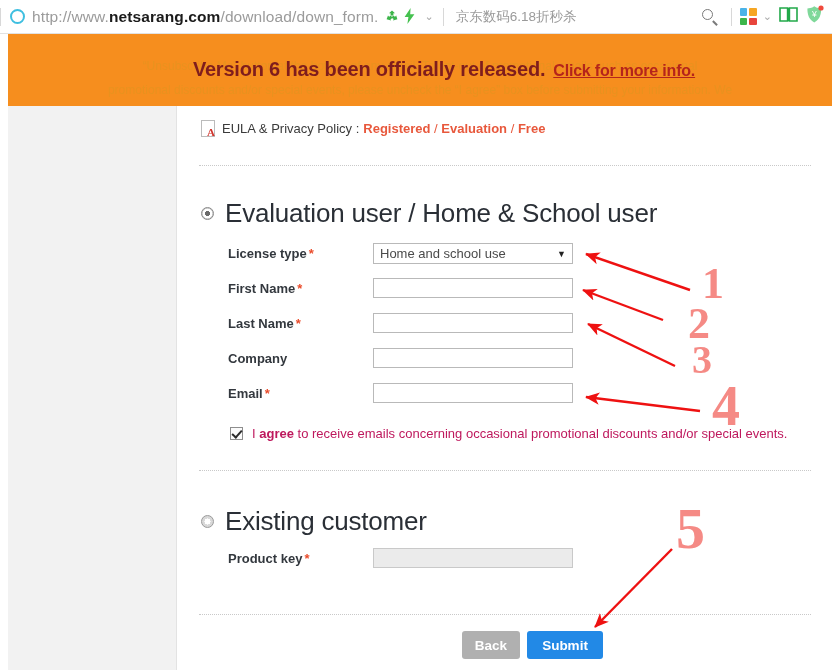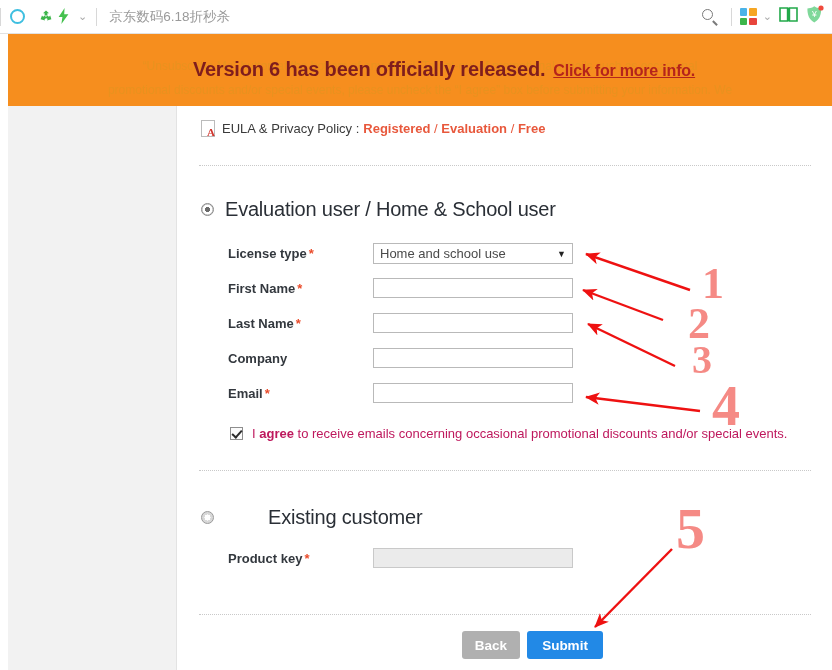--- a/index.html
+++ b/index.html
@@ -154,21 +154,21 @@
     width: 13px; height: 13px; border-radius: 50%;
     border: 1px solid #9a9a9a;
     background: radial-gradient(circle, #ffffff 0 38%, #d8d8d8 40% 100%);
     box-sizing: border-box; flex: 0 0 auto; margin-right: 11px;
   }
   .radio.checked {
     background: radial-gradient(circle, #6b6b6b 0 32%, #ffffff 34% 58%, #d2d2d2 60% 100%);
     border-color: #8a8a8a;
   }
   .section-title {
-    font-size: 20px; color: #2a2f36; font-weight: normal;
+    font-size: 26px; color: #2a2f36; font-weight: normal;
     letter-spacing: -0.2px; white-space: nowrap; text-align: center;
   }
 
   .field-row {
     position: absolute; display: flex; align-items: center;
   }
   .field-label {
     width: 145px; font-size: 13px; font-weight: bold; color: #33383e;
     white-space: nowrap; flex: 0 0 auto;
   }
@@ -229,20 +229,23 @@
   }
 </style>
 </head>
 <body>
 
 <div id="page">
 
   <div class="browser-bar">
     <div class="chrome-divider"></div>
     <div class="site-icon"></div>
+    <div class="urlwrap">
+      <span>http://www.</span><span class="host">netsarang.com</span><span>/download/down_form.</span>
+    </div>
     <div class="icon-refresh-cycle">
       <svg width="14" height="14" viewBox="0 0 14 14" aria-hidden="true">
         <path d="M7 1.4 L10 4.2 L8.4 4.2 L8.4 6.4 L5.6 6.4 L5.6 4.2 L4 4.2 Z" fill="#3cb54a"></path>
         <path d="M1.6 10.2 L3 6.6 L4.1 7.8 L6 6.5 L7.4 8.9 L5.5 10.2 L6.1 11.6 Z" fill="#3cb54a"></path>
         <path d="M12.4 10.2 L8.0 11.5 L8.6 10.0 L6.6 8.8 L8.0 6.4 L10.0 7.7 L11.2 6.6 Z" fill="#3cb54a"></path>
       </svg>
     </div>
     <div class="icon-bolt">
       <svg width="11" height="16" viewBox="0 0 11 16" aria-hidden="true">
         <path d="M6.6 0 L0.6 9 L4.4 9 L3.4 16 L10.4 6.3 L6.2 6.3 Z" fill="#45c14f"></path>
@@ -337,21 +340,21 @@
       <input class="text-input" type="text" value="" style="">
     </div>
 
     <div class="agree-row" style="left:53px; top:320px;">
       <span class="checkbox checked"></span>
       <span class="agree-text"><span>I </span><b>agree</b><span> to receive emails concerning occasional promotional discounts and/or special events.</span></span>
     </div>
 
     <div class="divider" style="top:364px;"></div>
 
-    <div class="section-head" style="left:24px; top:400px;gap:43px;">
+    <div class="section-head" style="left:24px; top:400px;">
       <span class="radio"></span>
       <span class="section-title">Existing customer</span>
     </div>
 
     <div class="field-row" style="left:51px; top:442px;">
       <span class="field-label"><span>Product key</span><span class="req">*</span></span>
       <input class="text-input disabled" type="text" disabled="" value="" style="">
     </div>
 
     <div class="divider" style="top:508px;"></div>

